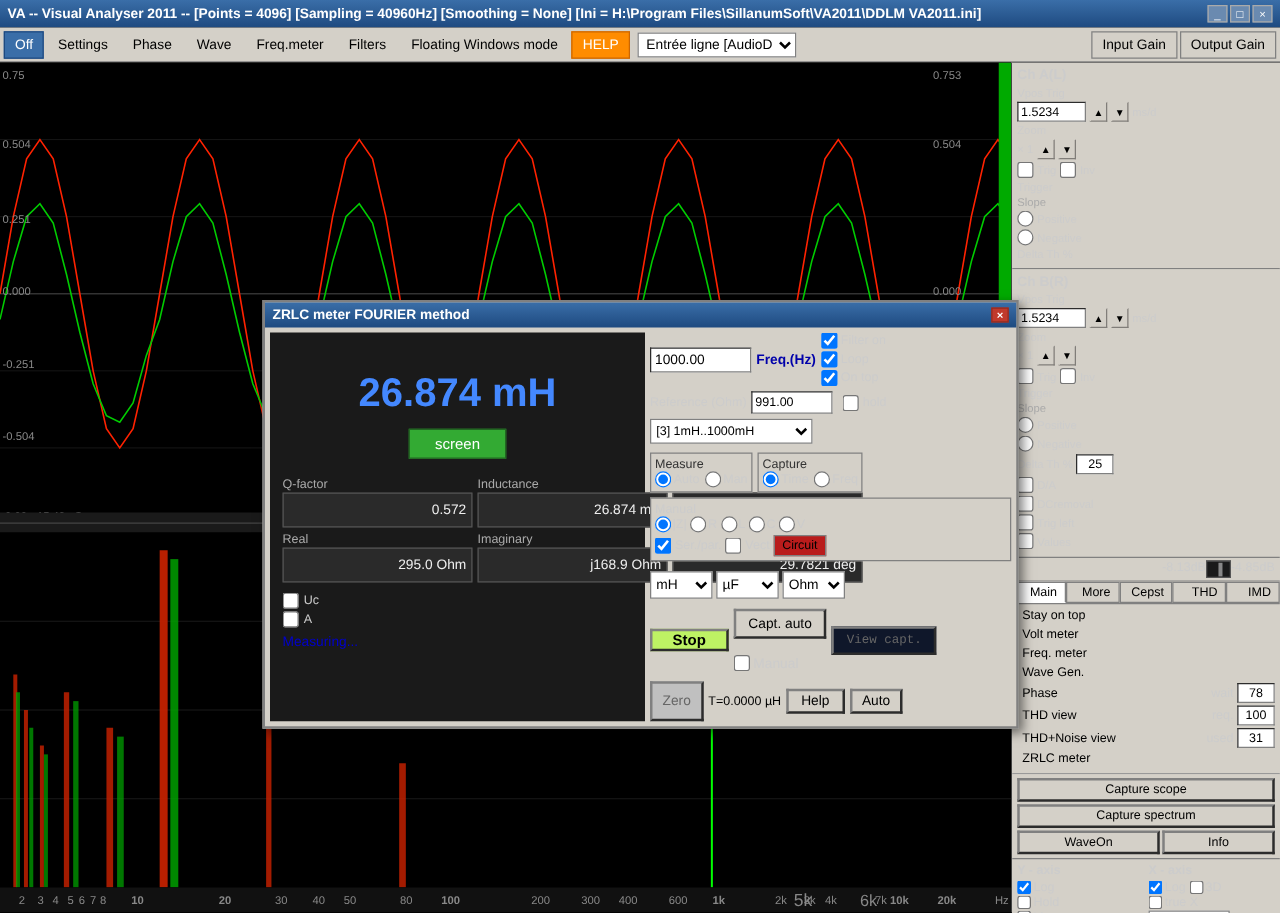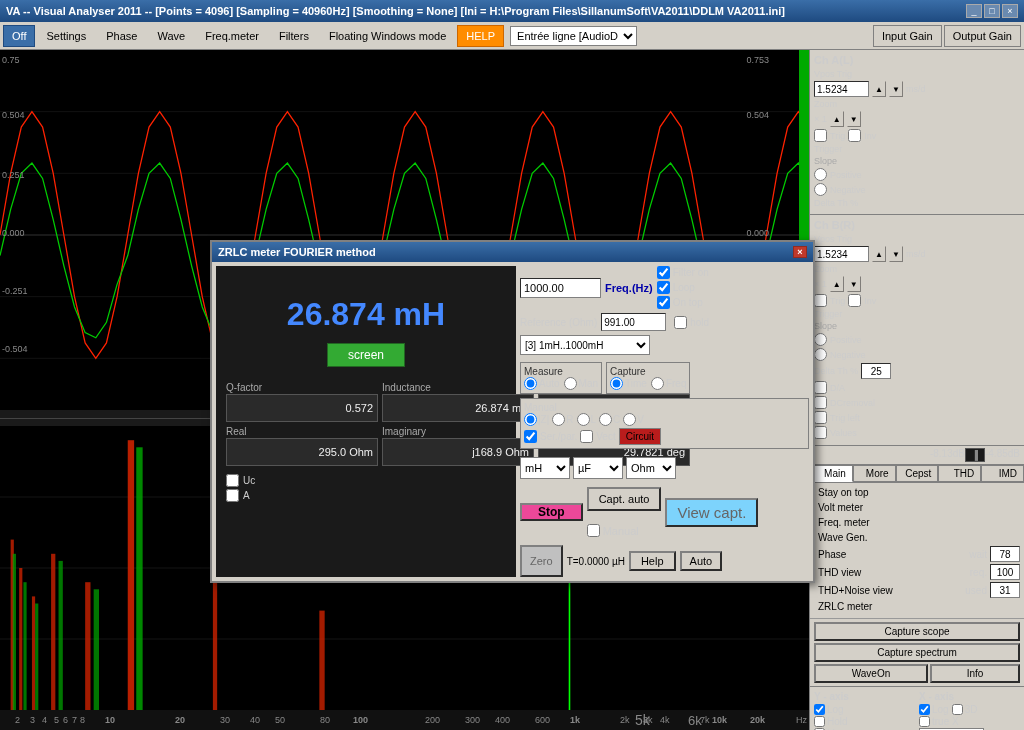--- a/index.html
+++ b/index.html
@@ -357,43 +357,44 @@
     
     .unit-row { display: flex; gap: 3px; margin-top: 4px; }
     .unit-dropdown {
       width: 50px; height: 22px;
       border: 1px solid #808080;
       background: white;
       font-size: 11px;
     }
     
     .stop-btn {
-      background: #ec4899;
+      background: #bef264;
       border: 2px outset #808080;
       padding: 0 16px;
       font-size: 12px;
       cursor: pointer;
       font-weight: bold;
     }
     
     .capt-auto-btn {
       background: #d4d0c8;
       border: 2px outset #808080;
       padding: 4px 10px;
       font-size: 11px;
       cursor: pointer;
     }
     
     .view-capt-btn {
-      background: #7dd3fc;
+      background: #0f172a;
       border: 2px outset #808080;
       padding: 4px 10px;
-      font-size: 15px;
+      font-size: 10px;
       cursor: pointer;
       color: #666;
+      font-family: Liberation Mono, monospace;
     }
     
     .bottom-row {
       display: flex;
       align-items: center;
       gap: 4px;
       margin-top: 4px;
     }
     
     .zero-btn {
@@ -891,20 +892,23 @@
 
       <div class="zrlc-checkboxes">
         <div class="zrlc-checkbox-row">
           <input type="checkbox" style="">
           <span>Uc</span>
         </div>
         <div class="zrlc-checkbox-row">
           <input type="checkbox" style="">
           <span>A</span>
         </div>
+        <div style="color:#4488ff;font-size:11px;margin-top:4px;">
+          <span class="measuring-text">Measuring...</span>
+        </div>
       </div>
     </div>
 
     <div id="zrlc-controls">
 
       <div class="ctrl-row">
         <input class="freq-input" type="text" value="1000.00" style="">
         <span class="freq-label">Freq.(Hz)</span>
         <div class="ctrl-checkbox-row">
           <div class="ctrl-check">

